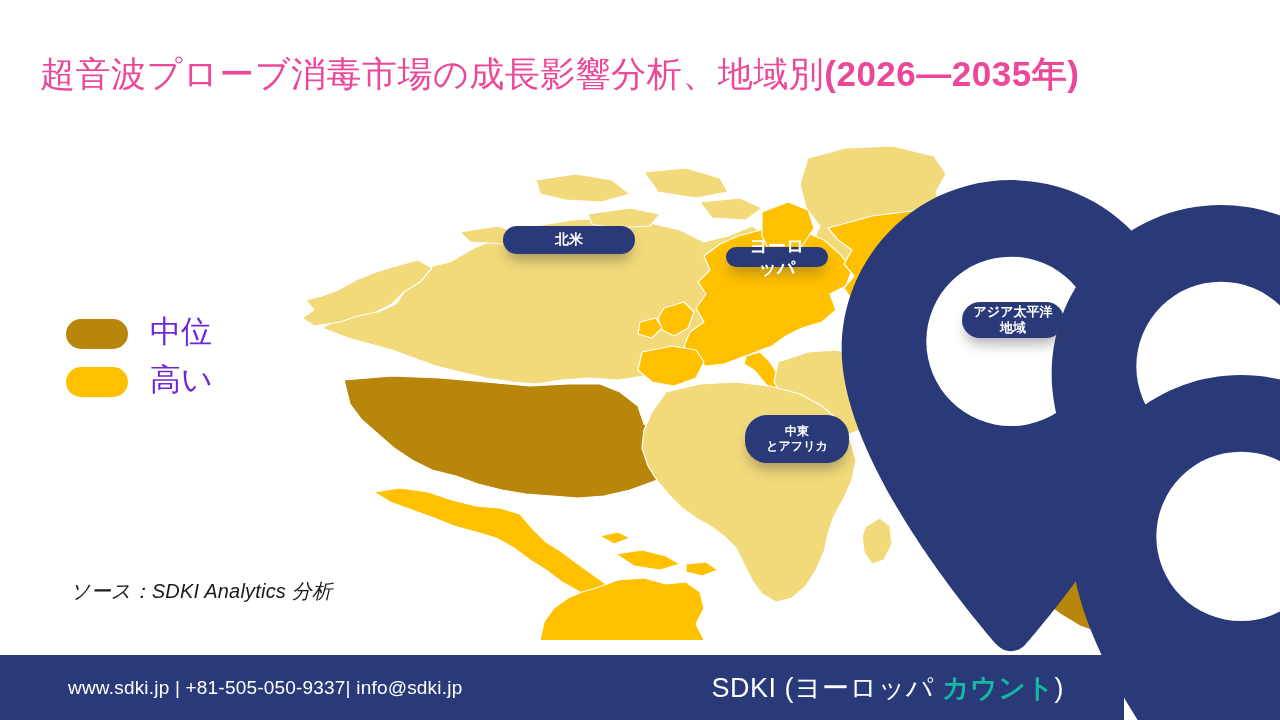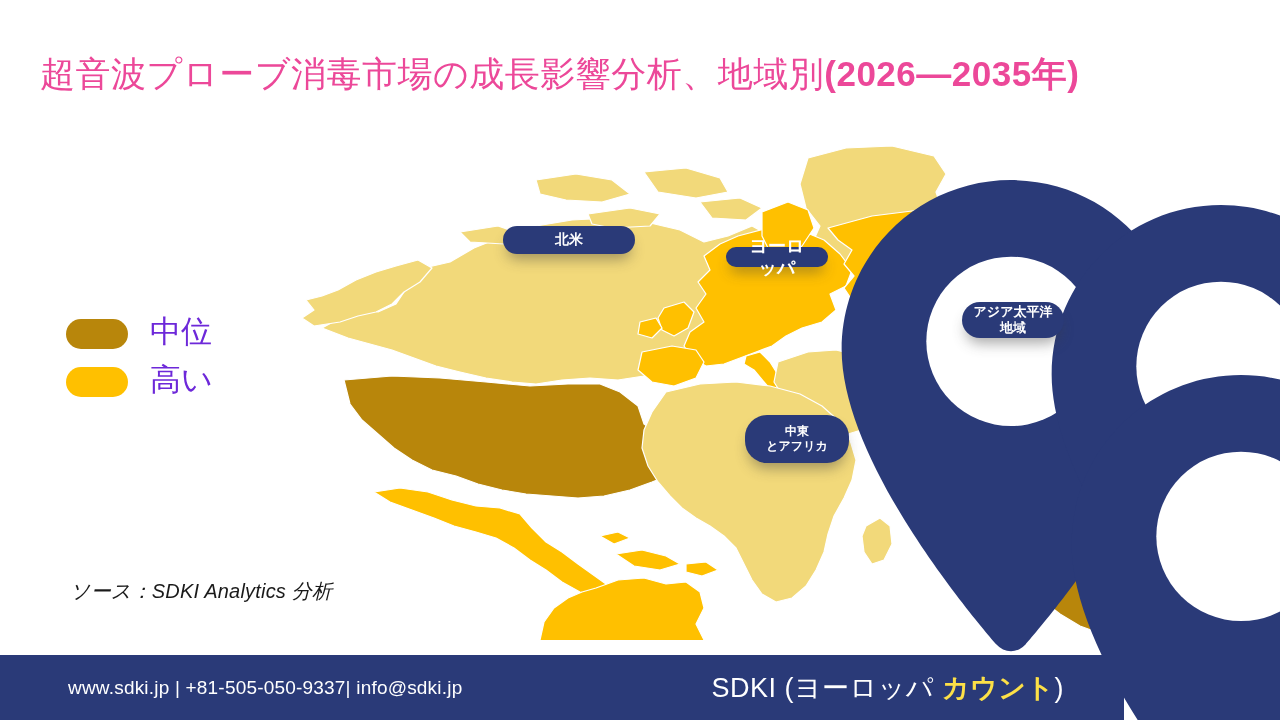--- a/index.html
+++ b/index.html
@@ -41,21 +41,21 @@
     background:#2a3a78;
   }
   #footer-left{
     position:absolute;left:68px;top:50%;transform:translateY(-50%);
     color:#ffffff;font-size:19px;letter-spacing:.2px;white-space:nowrap;
   }
   #footer-right{
     position:absolute;right:60px;top:50%;transform:translateY(-50%);
     color:#ffffff;font-size:27px;white-space:nowrap;letter-spacing:.5px;
   }
-  #footer-right .accent{color:#fde047;font-weight:700;text-align:right;}
+  #footer-right .accent{color:#14b8a6;font-weight:700;text-align:right;}
 
   
   #map-wrap{position:absolute;left:300px;top:140px;width:930px;height:500px;}
   #map-wrap svg{display:block;width:930px;height:500px;}
 
   
   .pin{position:absolute;}
   .pin-glyph{
     position:absolute;left:50%;transform:translateX(-50%);
     width:46px;height:62px;

